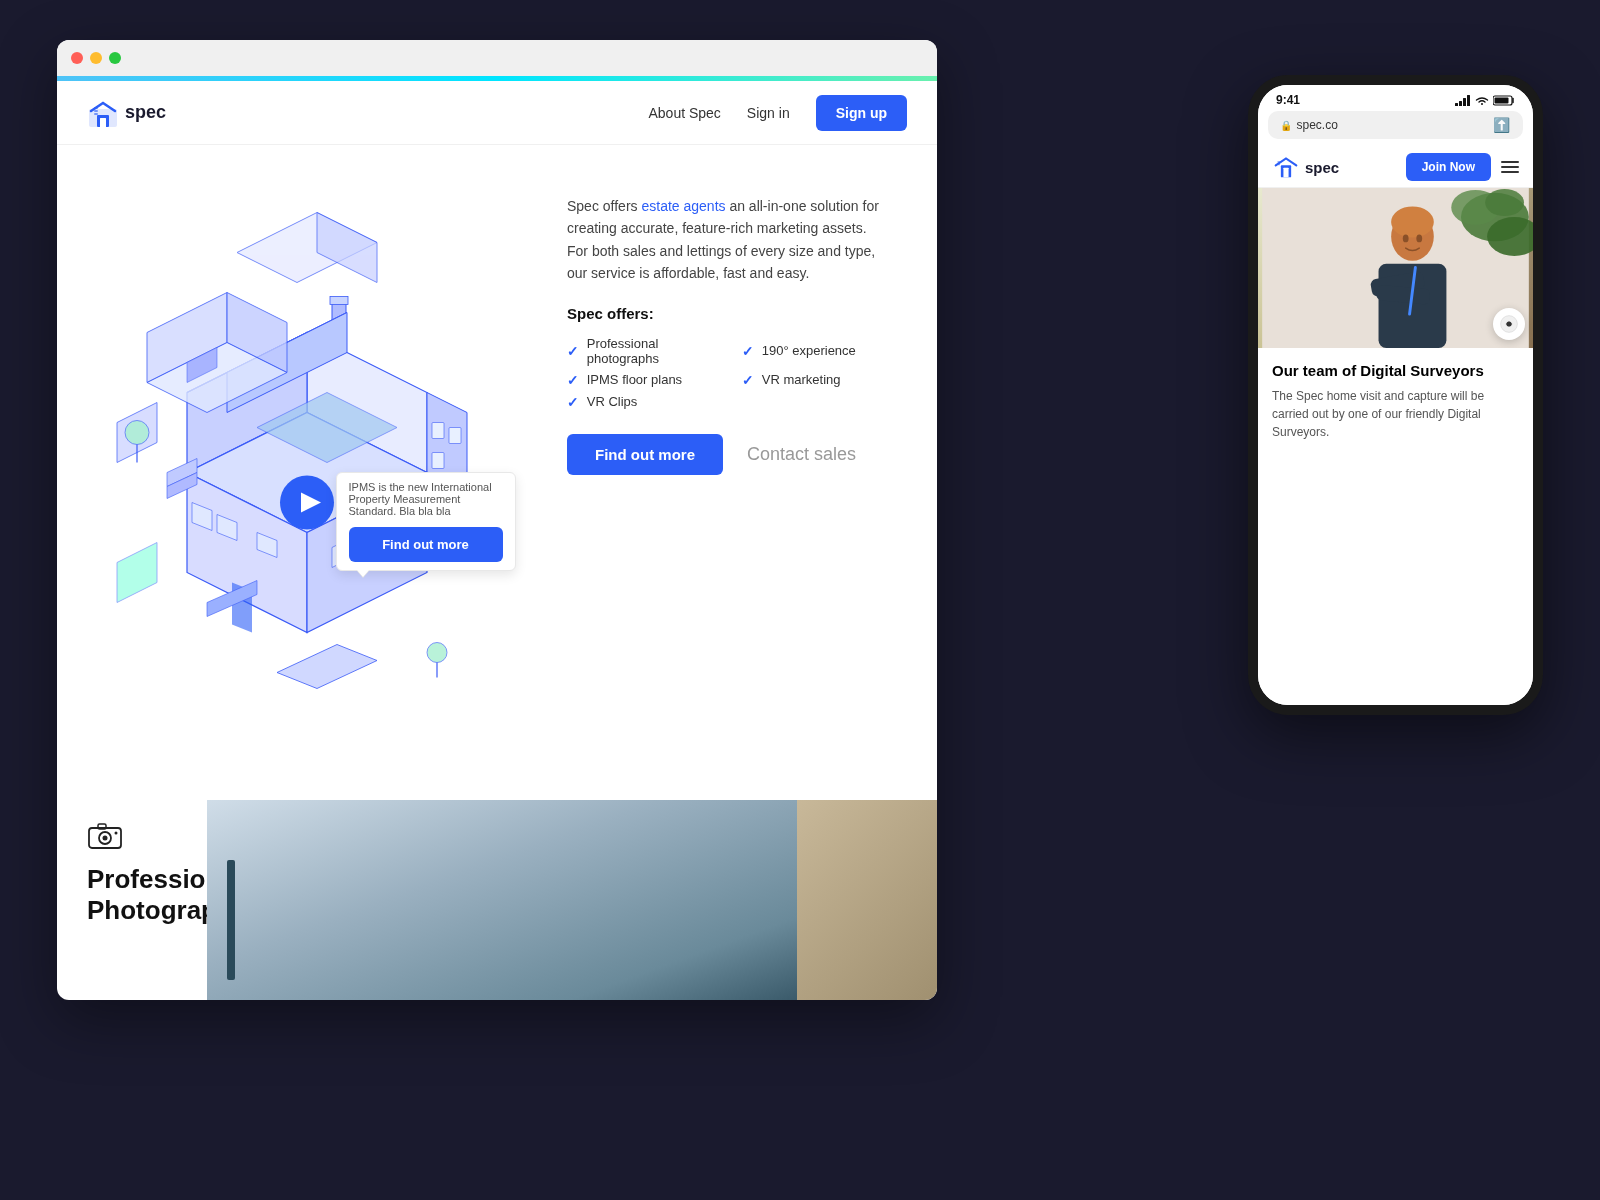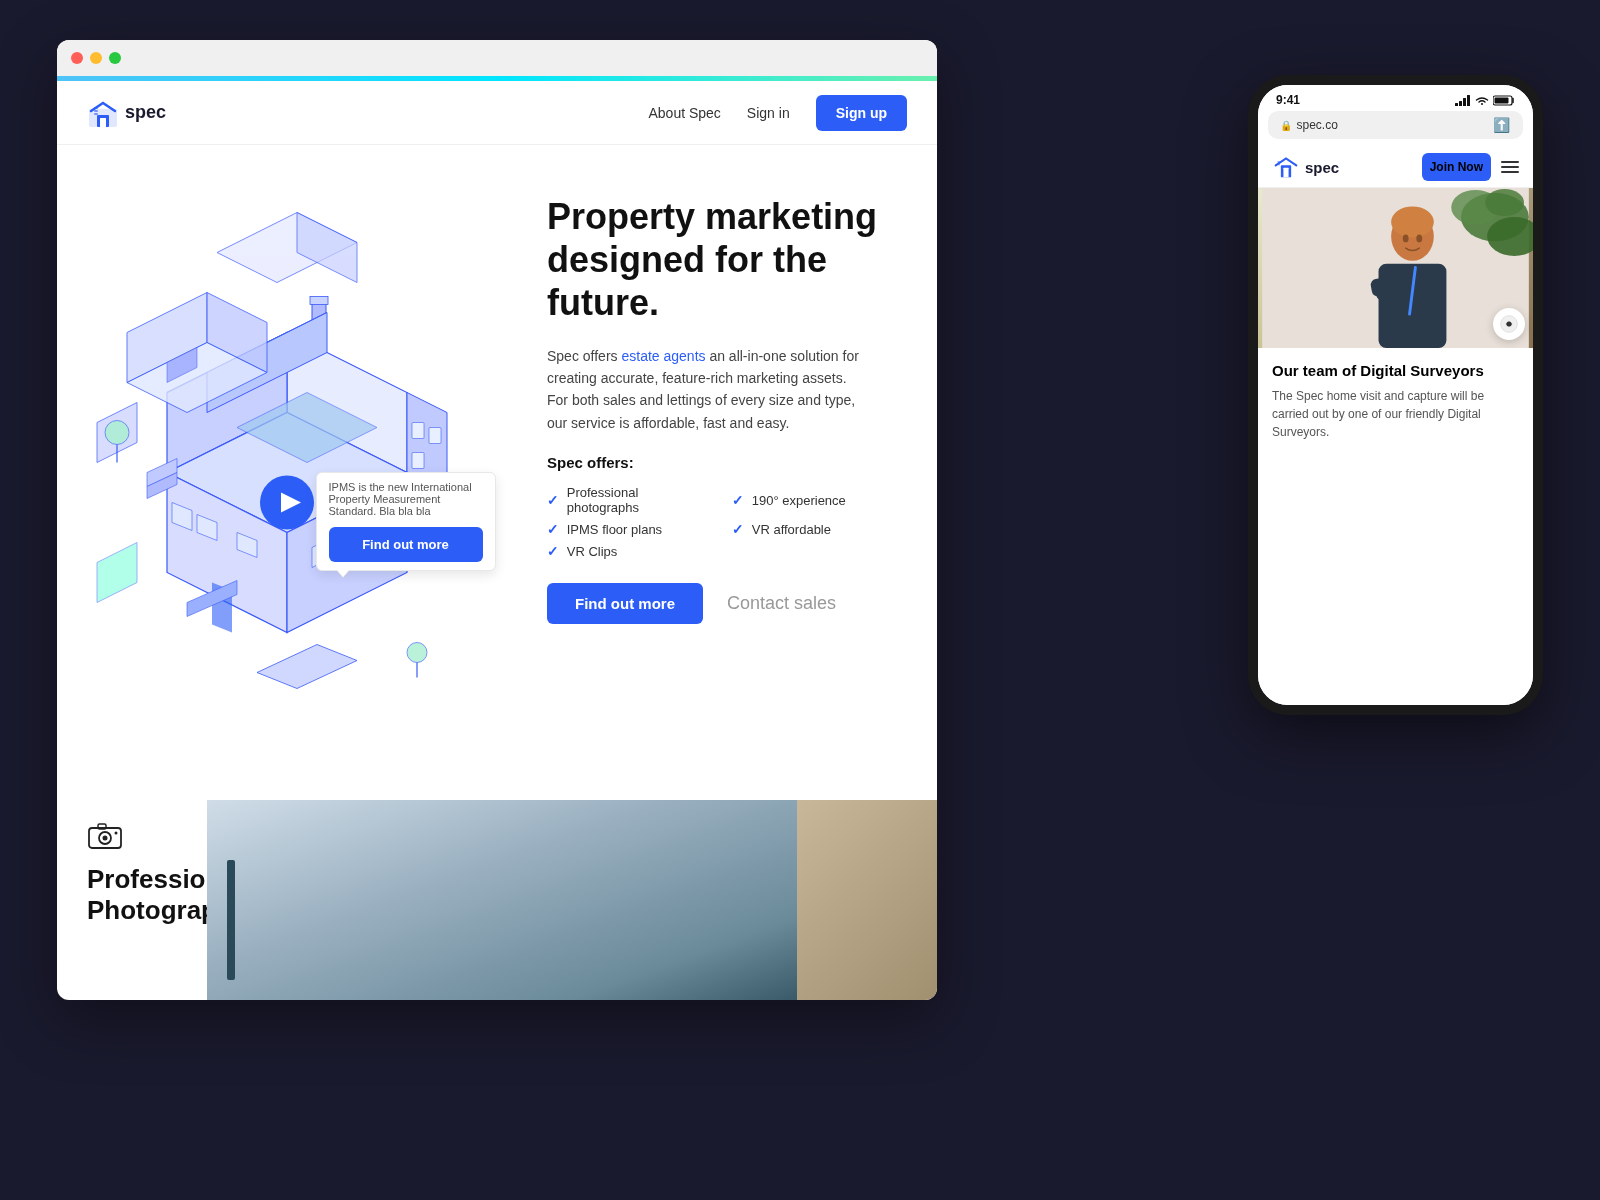--- a/index.html
+++ b/index.html
@@ -115,20 +115,21 @@
       overflow: hidden;
     }
 
     .hero-illustration {
       width: 470px;
       flex-shrink: 0;
       position: relative;
       display: flex;
       align-items: center;
       justify-content: center;
+      margin-left: 20px;
     }
 
     .tooltip-box {
       position: absolute;
       background: #fff;
       border: 1px solid #e8e8e8;
       border-radius: 6px;
       padding: 8px 12px;
       font-size: 11px;
       color: #555;
@@ -347,23 +348,23 @@
 
     .mobile-nav-right {
       margin-left: auto;
       display: flex;
       align-items: center;
       gap: 10px;
     }
 
     .btn-join {
       background: #2C5EF7;
-      color: #000000;
+      color: #ffffff;
       border: none;
-      padding: 7px 8px;
+      padding: 7px 16px;
       border-radius: 6px;
       font-size: 12px;
       font-weight: 600;
       cursor: pointer;
     }
 
     .hamburger {
       display: flex;
       flex-direction: column;
       gap: 3px;
@@ -542,21 +543,20 @@
       <div class="tooltip-box">
         <span>IPMS is the new International Property Measurement Standard. Bla bla bla</span>
         
         <div style="position:absolute;bottom:-7px;left:20px;width:0;height:0;border-left:6px solid transparent;border-right:6px solid transparent;border-top:7px solid #fff;filter:drop-shadow(0 1px 0 #e0e0e0);"></div>
         
         <button class="btn-secondary" style="margin-top:10px;width:100%;font-size:13px;padding:10px;">Find out more</button>
       </div>
     </div>
 
     <div class="hero-content">
-      <h1 class="hero-title">Property marketing designed for the future.</h1>
 
       <p class="hero-desc">
         Spec offers <span class="link-text">estate agents</span> an all-in-one solution for creating accurate, feature-rich marketing assets. For both sales and lettings of every size and type, our service is affordable, fast and easy.
       </p>
 
       <p class="offers-title">Spec offers:</p>
 
       <div class="offers-grid">
         <div class="offer-item">
           <span class="check-icon">✓</span>
@@ -565,21 +565,21 @@
         <div class="offer-item">
           <span class="check-icon">✓</span>
           <span>190° experience</span>
         </div>
         <div class="offer-item">
           <span class="check-icon">✓</span>
           <span>IPMS floor plans</span>
         </div>
         <div class="offer-item">
           <span class="check-icon">✓</span>
-          <span>VR affordable</span>
+          <span>VR marketing</span>
         </div>
         <div class="offer-item">
           <span class="check-icon">✓</span>
           <span>VR Clips</span>
         </div>
       </div>
 
       <div class="cta-row">
         <button class="btn-secondary">Find out more</button>
         <span class="contact-link">Contact sales</span>

